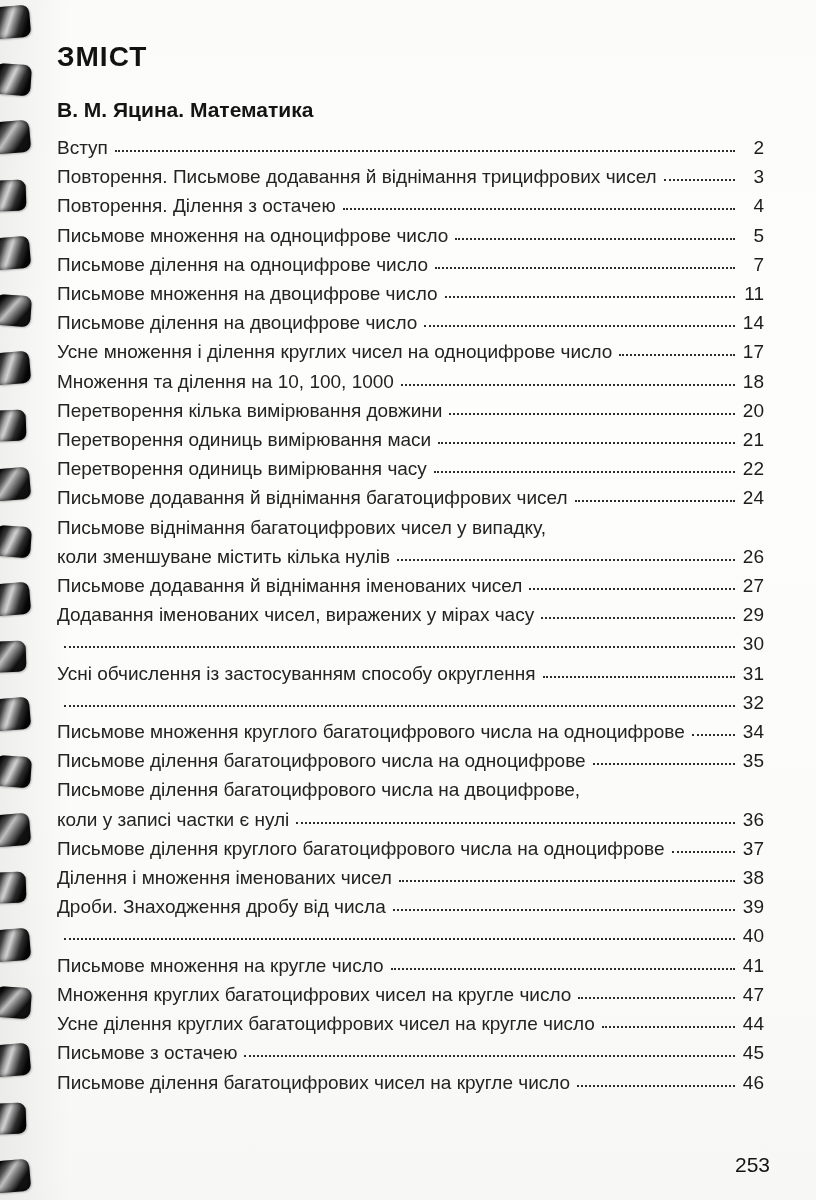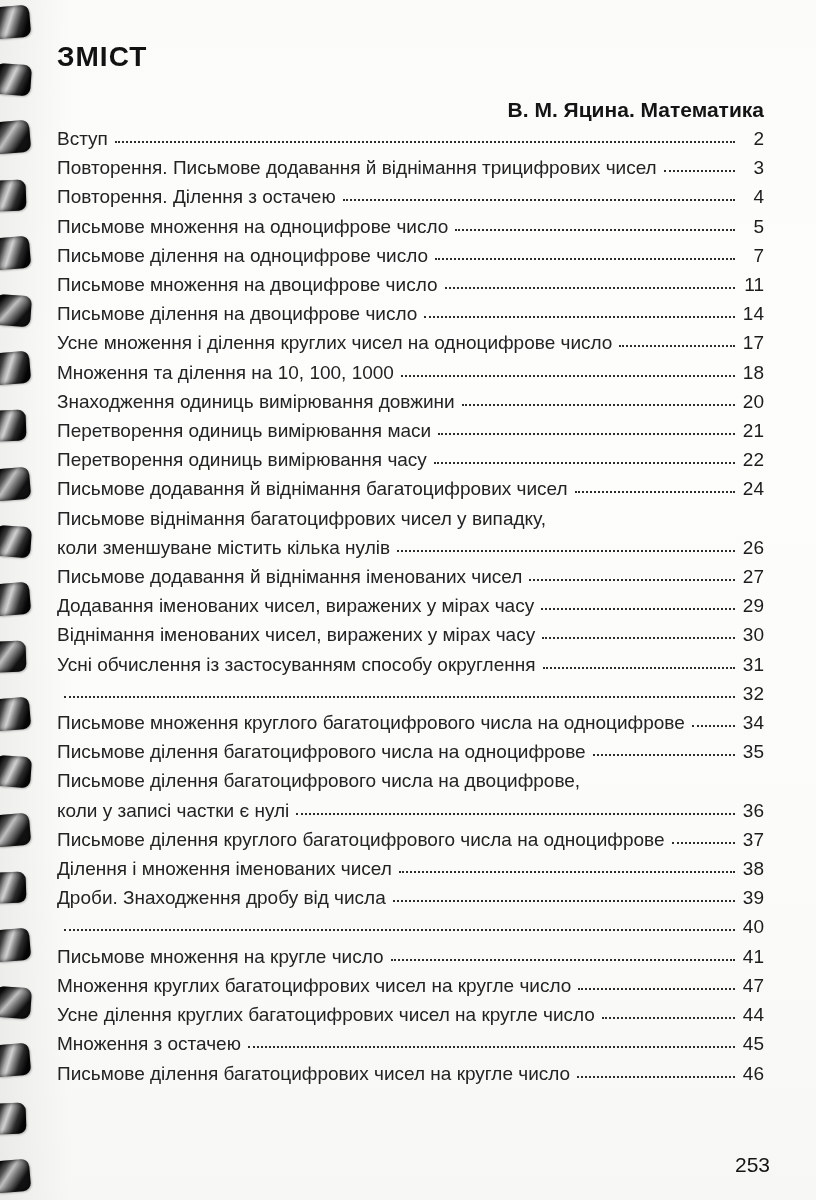--- a/index.html
+++ b/index.html
@@ -71,24 +71,23 @@
     font-weight: bold;
     letter-spacing: 1px;
     color: #121212;
   }
   .section-heading {
     margin: 25px 0 0 0;
     font-size: 21px;
     line-height: 26px;
     font-weight: bold;
     color: #141414;
-    text-align: right;
   }
   .toc {
-    margin-top: 1px;
+    margin-top: 10px;
   }
   .row {
     display: flex;
     align-items: baseline;
     line-height: 29.2px;
     font-size: 19px;
     color: #232323;
   }
   .row .t {
     white-space: nowrap;
@@ -186,21 +185,21 @@
           <span class="t">Усне множення і ділення круглих чисел на одноцифрове число</span>
           <span class="leader"></span>
           <span class="pg">17</span>
         </div>
         <div class="row">
           <span class="t">Множення та ділення на 10, 100, 1000</span>
           <span class="leader"></span>
           <span class="pg">18</span>
         </div>
         <div class="row">
-          <span class="t">Знаходження одиниць вимірювання довжини</span>
+          <span class="t">Перетворення кілька вимірювання довжини</span>
           <span class="leader"></span>
           <span class="pg">20</span>
         </div>
         <div class="row">
           <span class="t">Перетворення одиниць вимірювання маси</span>
           <span class="leader"></span>
           <span class="pg">21</span>
         </div>
         <div class="row">
           <span class="t">Перетворення одиниць вимірювання часу</span>
@@ -224,21 +223,20 @@
           <span class="t">Письмове додавання й віднімання іменованих чисел</span>
           <span class="leader"></span>
           <span class="pg">27</span>
         </div>
         <div class="row">
           <span class="t">Додавання іменованих чисел, виражених у мірах часу</span>
           <span class="leader"></span>
           <span class="pg">29</span>
         </div>
         <div class="row">
-          <span class="t">Віднімання іменованих чисел, виражених у мірах часу</span>
           <span class="leader"></span>
           <span class="pg">30</span>
         </div>
         <div class="row">
           <span class="t">Усні обчислення із застосуванням способу округлення</span>
           <span class="leader"></span>
           <span class="pg">31</span>
         </div>
         <div class="row">
           <span class="leader"></span>
@@ -290,21 +288,21 @@
           <span class="t">Множення круглих багатоцифрових чисел на кругле число</span>
           <span class="leader"></span>
           <span class="pg">47</span>
         </div>
         <div class="row">
           <span class="t">Усне ділення круглих багатоцифрових чисел на кругле число</span>
           <span class="leader"></span>
           <span class="pg">44</span>
         </div>
         <div class="row">
-          <span class="t">Множення з остачею</span>
+          <span class="t">Письмове з остачею</span>
           <span class="leader"></span>
           <span class="pg">45</span>
         </div>
         <div class="row">
           <span class="t">Письмове ділення багатоцифрових чисел на кругле число</span>
           <span class="leader"></span>
           <span class="pg">46</span>
         </div>
       </div>
   </div>

